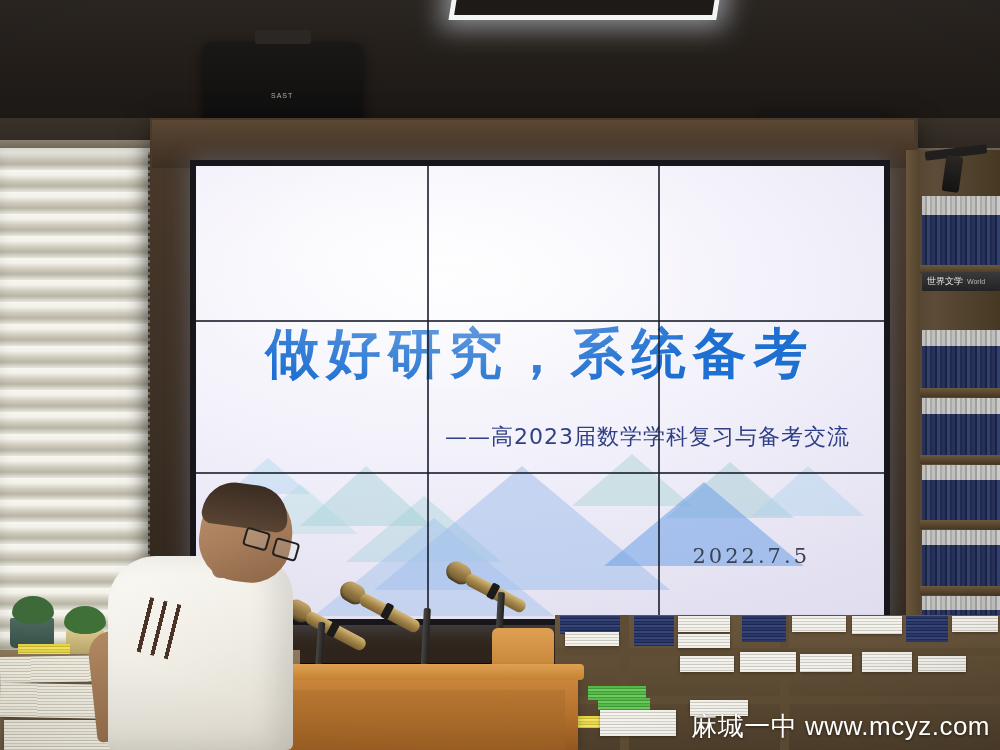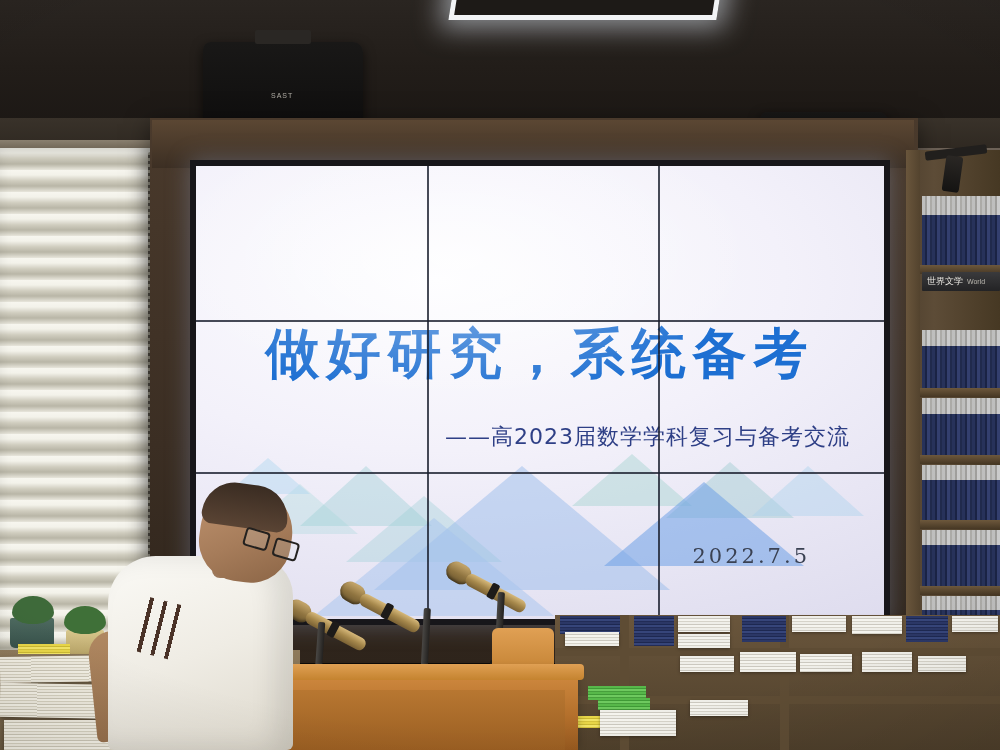--- a/index.html
+++ b/index.html
@@ -530,14 +530,18 @@
     <div class="p-head"></div>
     <div class="p-hair"></div>
     <div class="p-glasses">
       <div class="p-lens" style="left:0; top:0;"></div>
       <div class="p-lens" style="left:31px; top:2px;"></div>
     </div>
   </div>
 
   <div class="vignette"></div>
 
+  <div class="watermark">
+    <span class="cn">麻城一中</span>
+    <span>www.mcyz.com</span>
+  </div>
 
 </div>
 
 </body></html>

